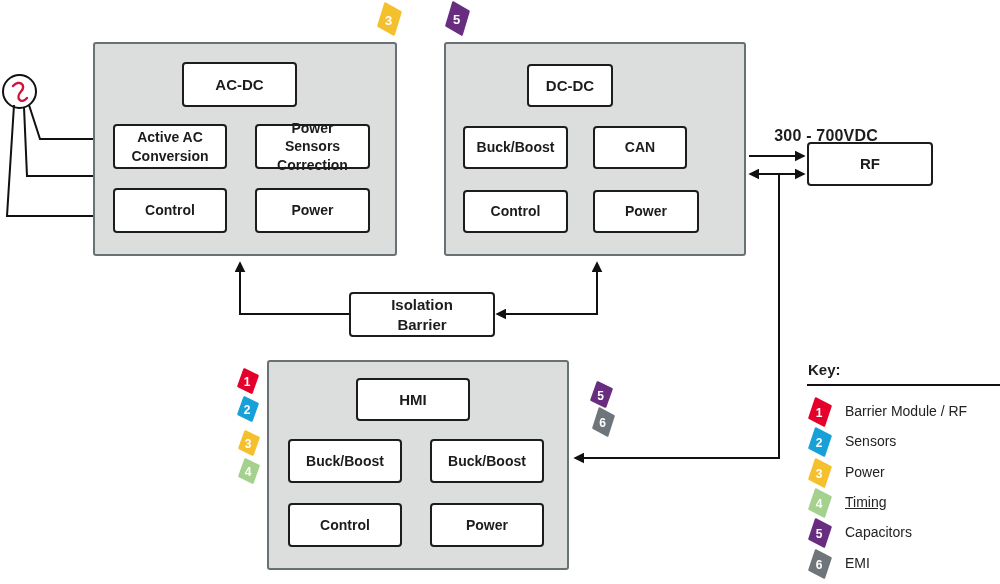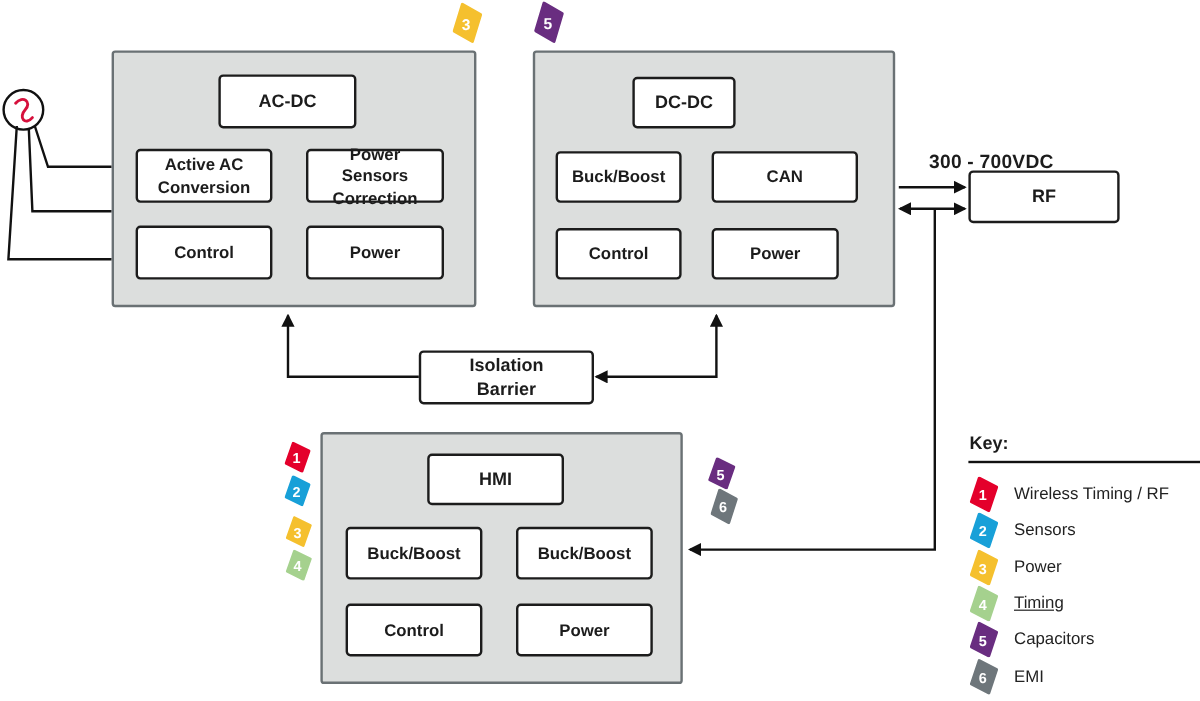--- a/index.html
+++ b/index.html
@@ -113,21 +113,21 @@
     <span>Power</span>
   </div>
 
 <div class="gblock" style="left:444px;top:42px;width:302px;height:214px;"></div>
 <div class="wbox title" style="left:527px;top:64px;width:86px;height:43px;">
     <span>DC-DC</span>
   </div>
 <div class="wbox" style="left:463px;top:126px;width:105px;height:43px;">
     <span>Buck/Boost</span>
   </div>
-<div class="wbox" style="left:593px;top:126px;width:122px;height:43px;">
+<div class="wbox" style="left:593px;top:126px;width:94px;height:43px;">
     <span>CAN</span>
   </div>
 <div class="wbox" style="left:463px;top:190px;width:105px;height:43px;">
     <span>Control</span>
   </div>
 <div class="wbox" style="left:593px;top:190px;width:106px;height:43px;">
     <span>Power</span>
   </div>
 
 <div class="voltage-label">300 - 700VDC</div>
@@ -210,21 +210,21 @@
 
 <div class="key-title">Key:</div>
 <div class="key-rule"></div>
 
 <div class="badge" style="left:808px;top:397px;width:24px;height:30px;">
   <svg viewBox="0 0 24 30" preserveAspectRatio="none">
       <polygon points="8,1.5 22.5,9 16,28.5 1.5,21" stroke-width="2.5" stroke-linejoin="round" fill="#e4002b" stroke="#e4002b"></polygon>
     </svg>
   <span class="num">1</span>
 </div>
-<div class="key-label" style="top:403px;">Wireless Timing / RF</div>
+<div class="key-label" style="top:403px;">Barrier Module / RF</div>
 
 <div class="badge" style="left:808px;top:427px;width:24px;height:30px;">
   <svg viewBox="0 0 24 30" preserveAspectRatio="none">
       <polygon points="8,1.5 22.5,9 16,28.5 1.5,21" stroke-width="2.5" stroke-linejoin="round" fill="#18a0d8" stroke="#18a0d8"></polygon>
     </svg>
   <span class="num">2</span>
 </div>
 <div class="key-label" style="top:433px;">Sensors</div>
 
 <div class="badge" style="left:808px;top:458px;width:24px;height:30px;">

